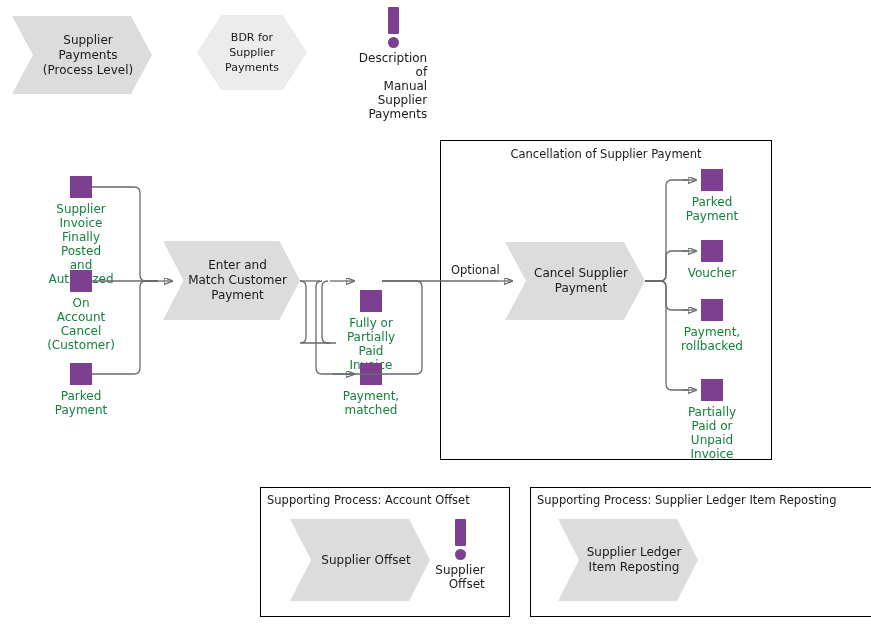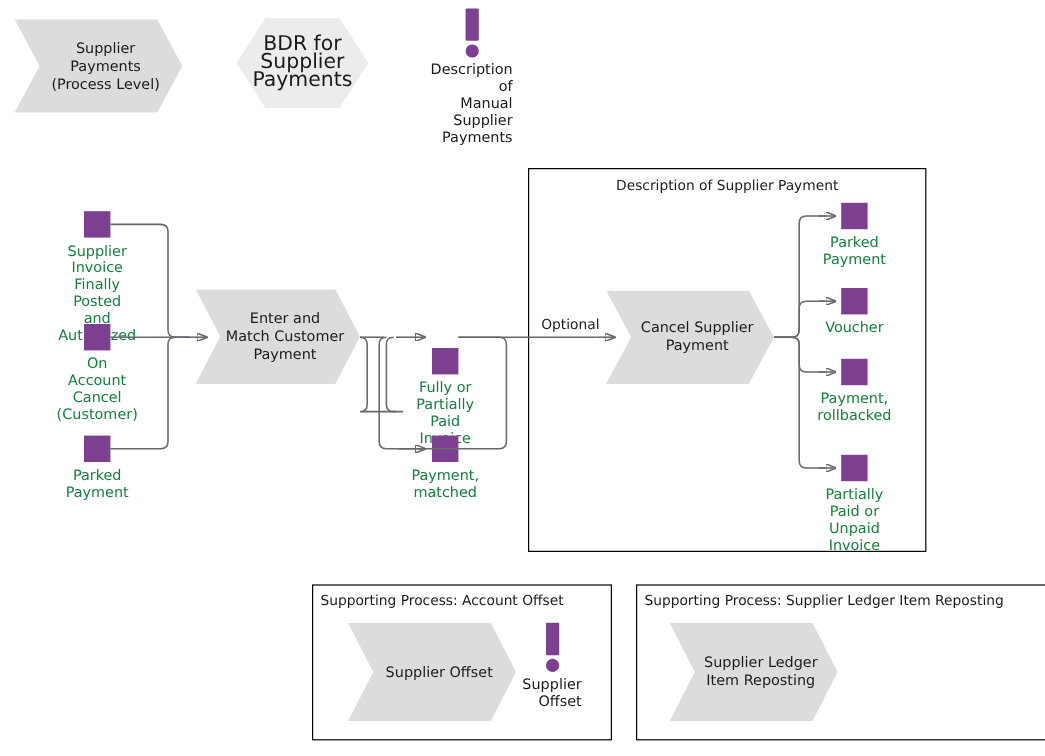--- a/index.html
+++ b/index.html
@@ -80,21 +80,21 @@
     z-index: -1;
   }
   .hex-label {
     position: absolute;
     left: 0; top: 0;
     width: 100%; height: 100%;
     display: flex;
     align-items: center;
     justify-content: center;
     text-align: center;
-    font-size: 17px;
+    font-size: 11px;
     line-height: 15px;
     white-space: pre-line;
   }
 
   
   .sq-wrap { position: absolute; }
   .sq {
     position: absolute;
     left: 0; top: 0;
     width: 22px; height: 22px;
@@ -274,21 +274,21 @@
   </div>
 
   <div class="sq-wrap node" style="left:360px; top:363px; width:22px; height:55px;">
     <div class="sq-shadow"></div>
     <div class="sq"></div>
     <div class="sq-label">Payment,
 matched</div>
   </div>
 
   <div class="group-box" style="left:440px; top:140px; width:332px; height:320px;">
-    <div class="group-title-center">Description of Supplier Payment</div>
+    <div class="group-title-center">Cancellation of Supplier Payment</div>
   </div>
 
   <div class="chev-wrap node" style="left:505px; top:242px; width:140px; height:78px;">
     <div class="chev-shadow"></div>
     <div class="chev"></div>
     <div class="chev-label">Cancel Supplier
 Payment</div>
   </div>
 
   <div class="sq-wrap node" style="left:701px; top:169px; width:22px; height:55px;">

